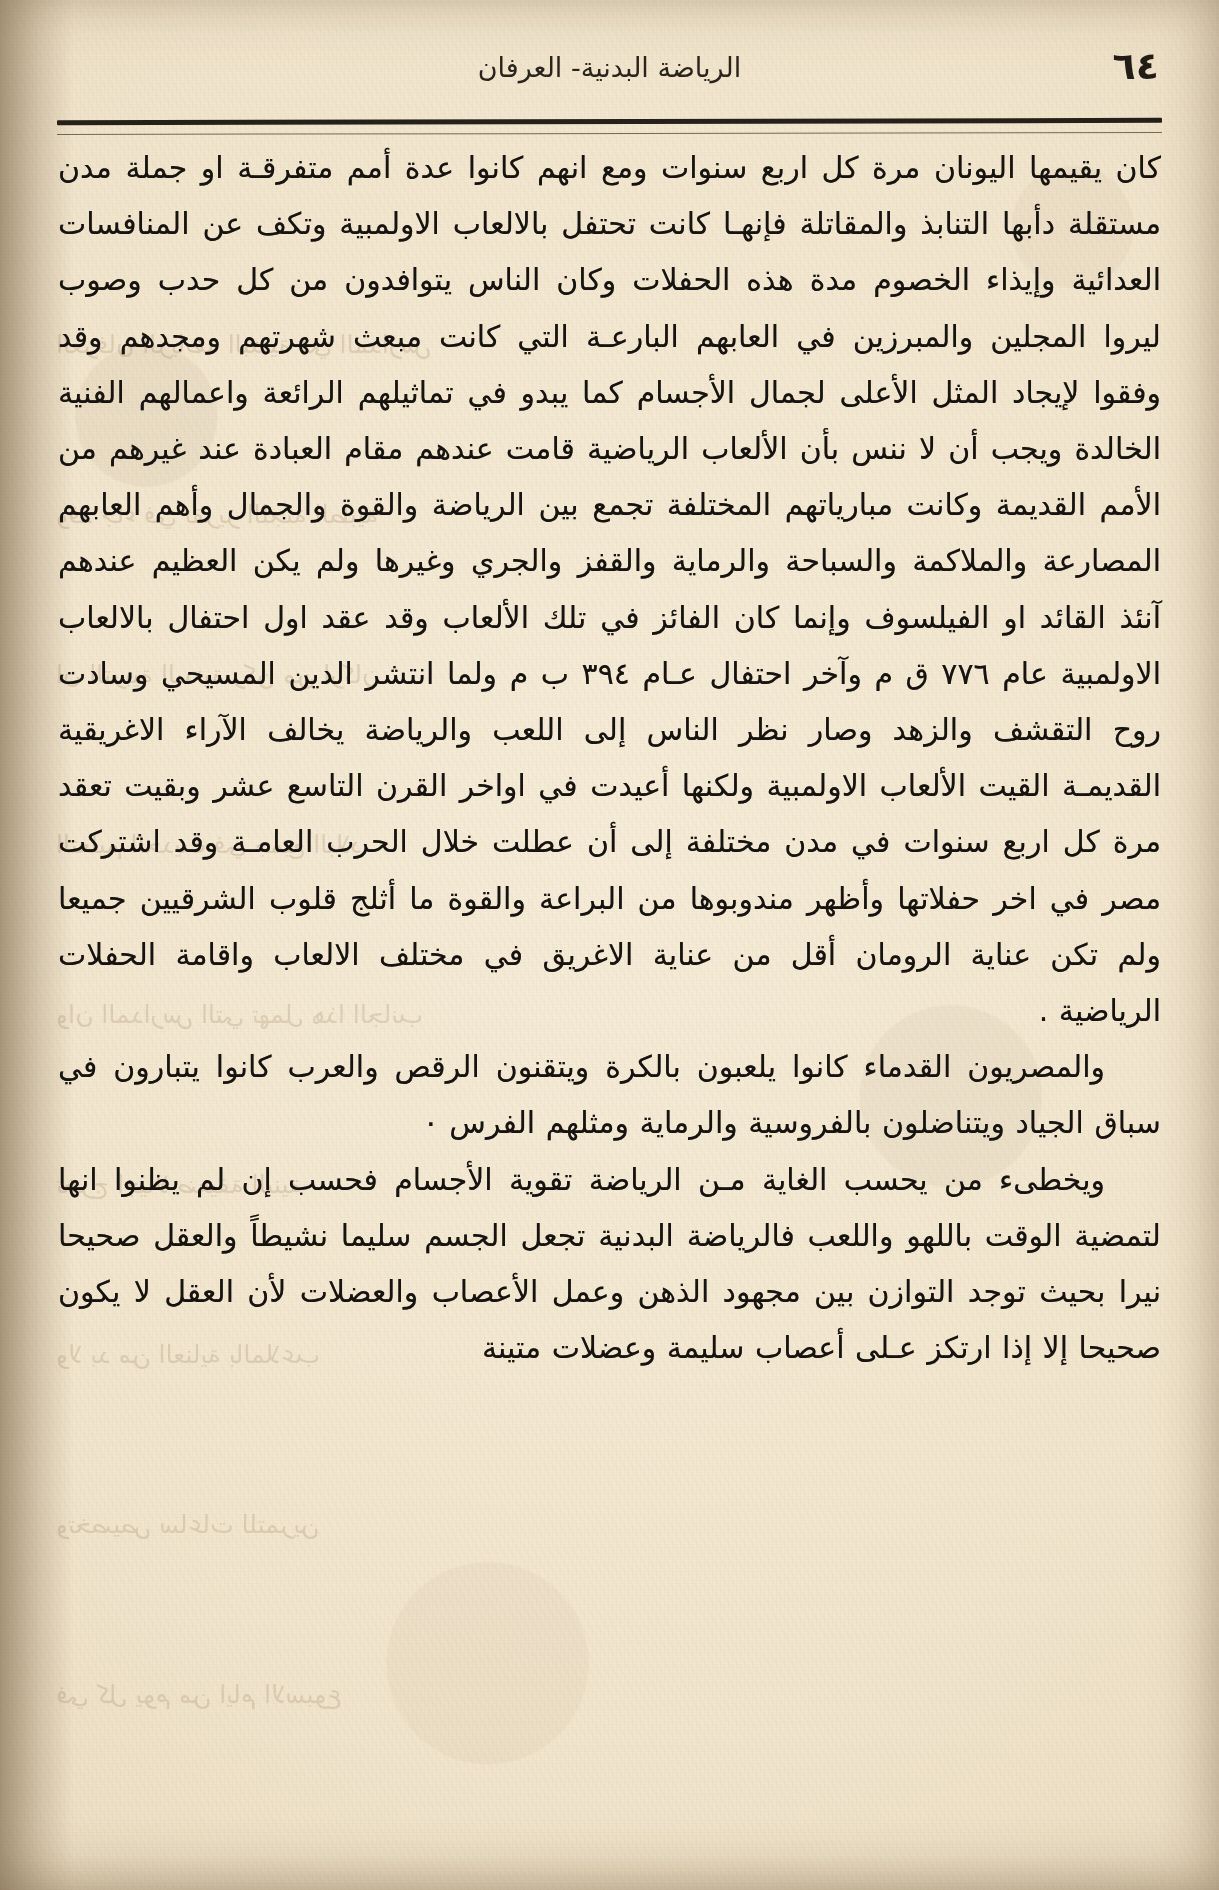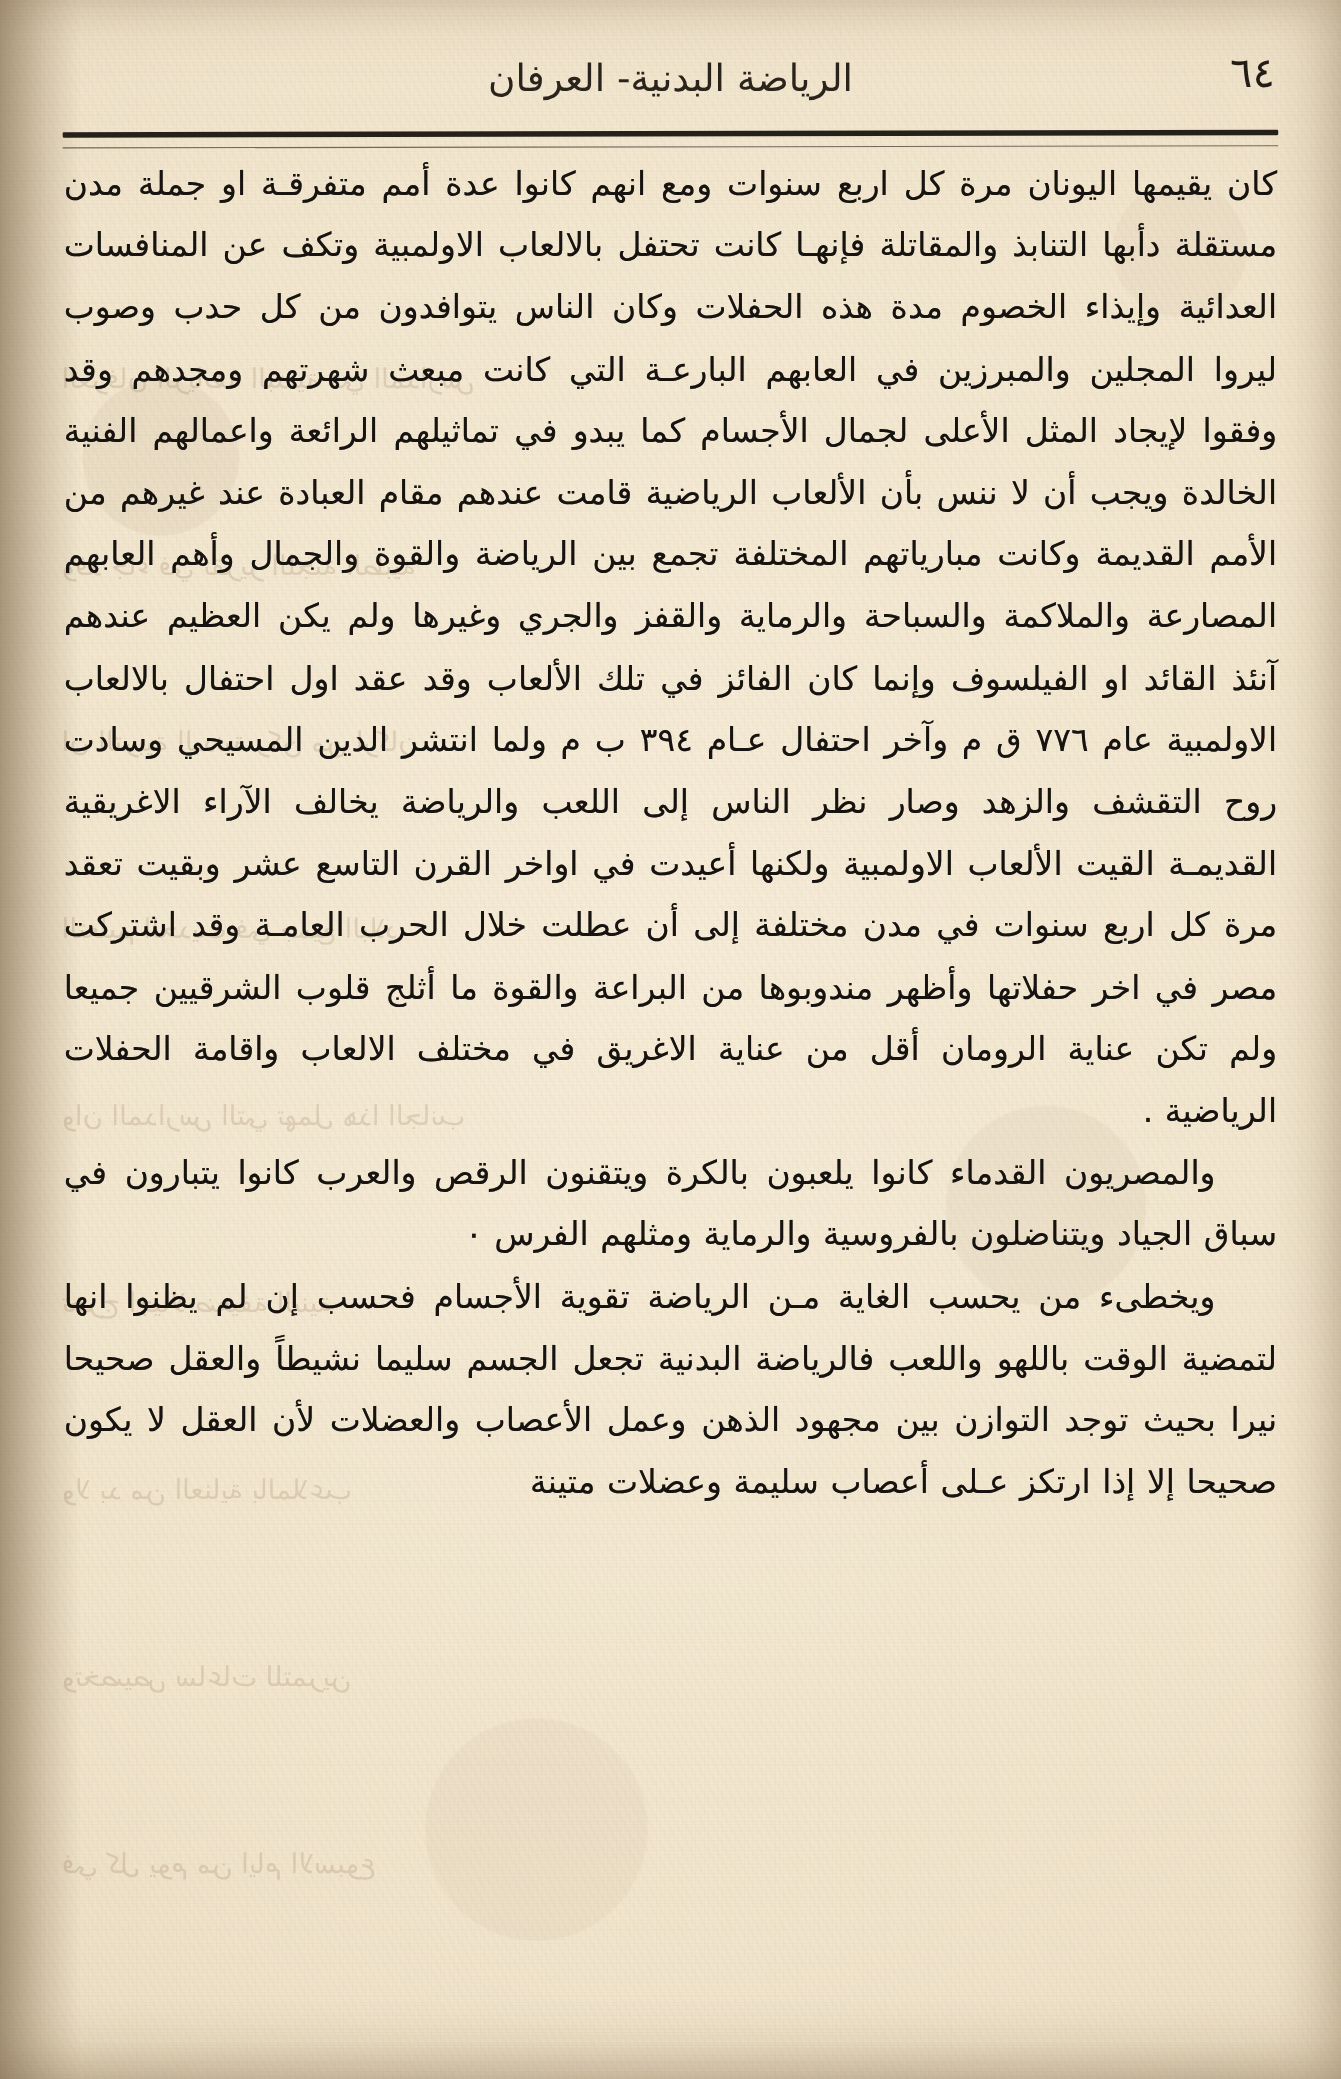--- a/index.html
+++ b/index.html
@@ -62,27 +62,27 @@
     white-space:nowrap;
     overflow:hidden;
   }
 
   
   #header{
     position:absolute;top:42px;left:60px;right:60px;height:56px;
   }
   #page-number{
     position:absolute;right:0;top:2px;
-    font-size:38px;font-weight:400;color:#221d16;
+    font-size:38px;font-weight:700;color:#221d16;
     letter-spacing:1px;
   }
   #header-title{
     position:absolute;left:0;right:0;top:10px;
     text-align:center;
-    font-size:34px;color:#2a241c;
+    font-size:27px;color:#2a241c;
     letter-spacing:.4px;
   }
 
   
   #rule-thick{
     position:absolute;left:57px;right:57px;top:119px;height:5px;
     background:#25201a;border-radius:1px;
     transform:rotate(-.12deg);
   }
   #rule-thin{

